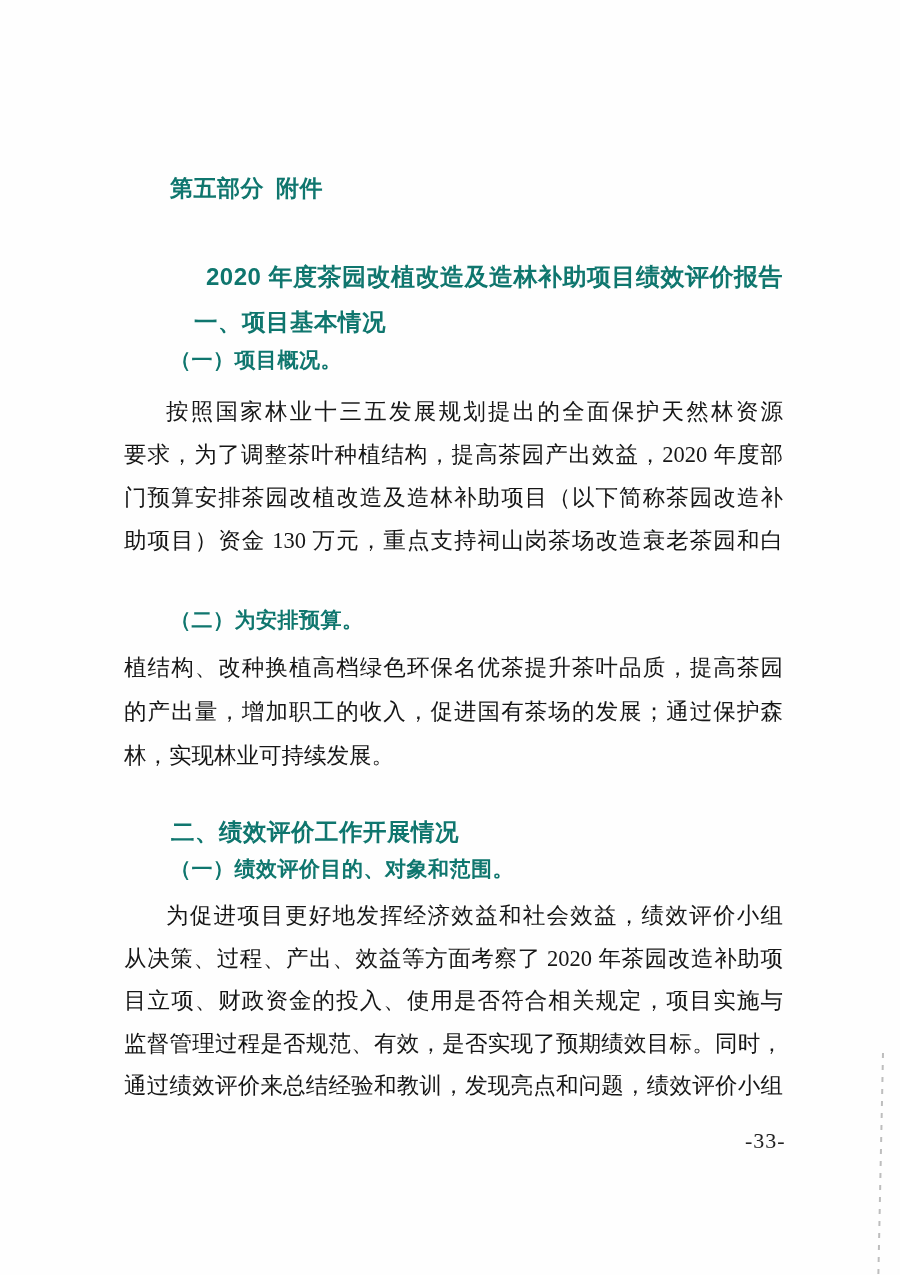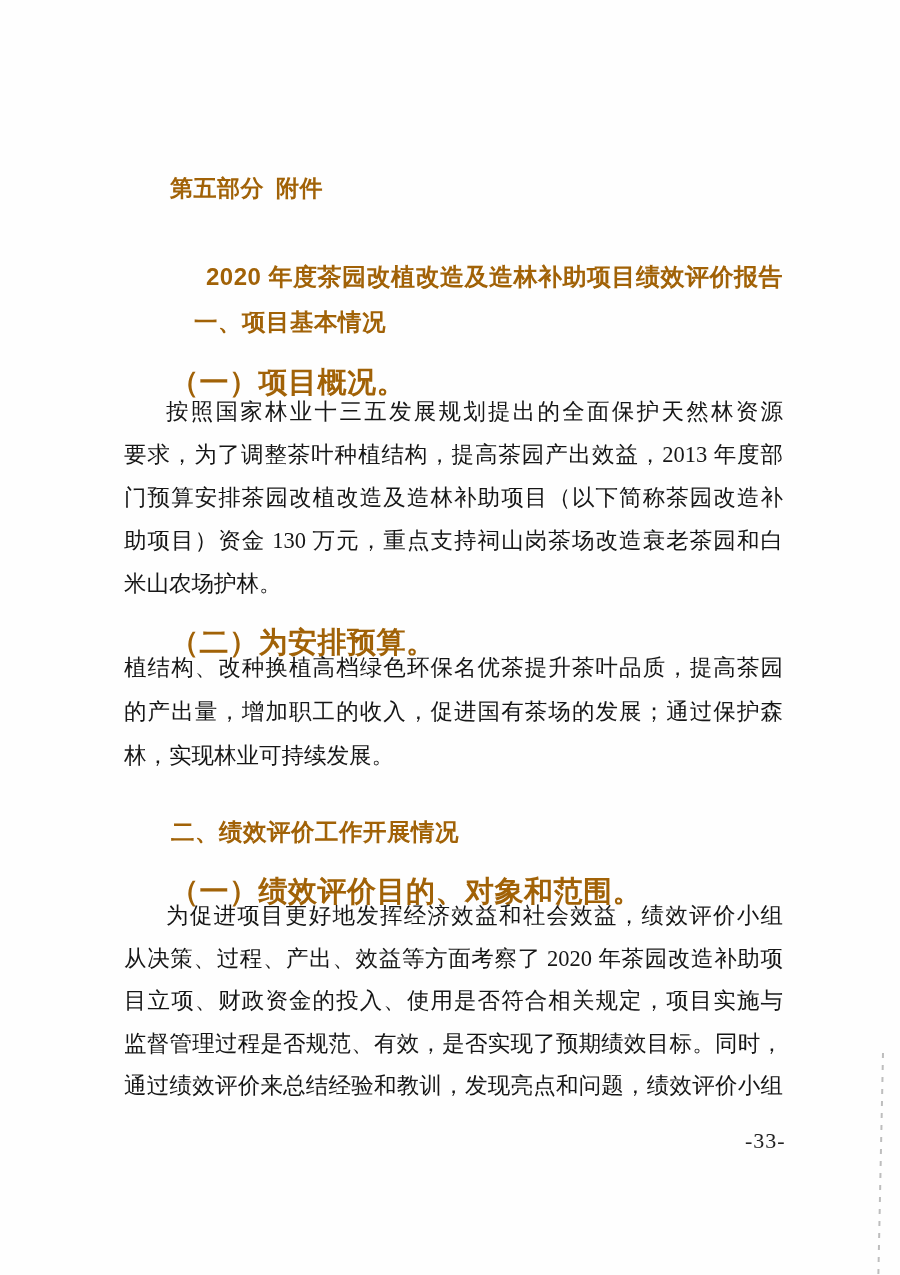--- a/index.html
+++ b/index.html
@@ -9,32 +9,32 @@
     background:#fefefe;
     overflow:hidden;
     font-family:"Liberation Serif","DejaVu Serif",serif;
     color:#161616;
   }
   
   .hd {
     position:absolute;
     font-family:"Liberation Sans","DejaVu Sans",sans-serif;
     font-weight:700;
-    color:#a16207;
+    color:#0f766e;
     line-height:1.15;
     white-space:nowrap;
     letter-spacing:0.5px;
   }
   .part-heading { left:170px; top:175px; font-size:23px; font-weight:600; }
   .report-title {
     left:124px; top:263px; width:659px;
     text-align:right; font-size:24px; white-space:nowrap;
   }
   .h-num { font-size:23.5px; }
-  .h-sub { font-size:29px;margin-top:18px; }
+  .h-sub { font-size:21px; }
   
   .para {
     position:absolute;
     left:124px; width:659px;
     font-size:22.5px;
     color:#161616;
   }
   .para .line { text-align:justify; text-align-last:justify; }
   .para .line.first { padding-left:42px; }
   .para .line.lastline { text-align-last:left; }
@@ -59,24 +59,23 @@
   <div class="hd part-heading">第五部分 附件</div>
 
   <div class="hd report-title">2020 年度茶园改植改造及造林补助项目绩效评价报告</div>
 
   <div class="hd h-num" style="left:171px; top:309px;margin-left:23px;">一、项目基本情况</div>
 
   <div class="hd h-sub" style="left:170px; top:348px;">（一）项目概况。</div>
 
   <div class="para" style="top:390px; line-height:43px;">
     <div class="line first">按照国家林业十三五发展规划提出的全面保护天然林资源</div>
-    <div class="line">要求，为了调整茶叶种植结构，提高茶园产出效益，2013 年度部</div>
+    <div class="line">要求，为了调整茶叶种植结构，提高茶园产出效益，2020 年度部</div>
     <div class="line">门预算安排茶园改植改造及造林补助项目（以下简称茶园改造补</div>
     <div class="line">助项目）资金 130 万元，重点支持祠山岗茶场改造衰老茶园和白</div>
-    <div class="line lastline">米山农场护林。</div>
   </div>
 
   <div class="hd h-sub" style="left:170px; top:608px;">（二）为安排预算。</div>
 
   <div class="para" style="top:646px; line-height:44px;">
     <div class="line">植结构、改种换植高档绿色环保名优茶提升茶叶品质，提高茶园</div>
     <div class="line">的产出量，增加职工的收入，促进国有茶场的发展；通过保护森</div>
     <div class="line lastline">林，实现林业可持续发展。</div>
   </div>
 

